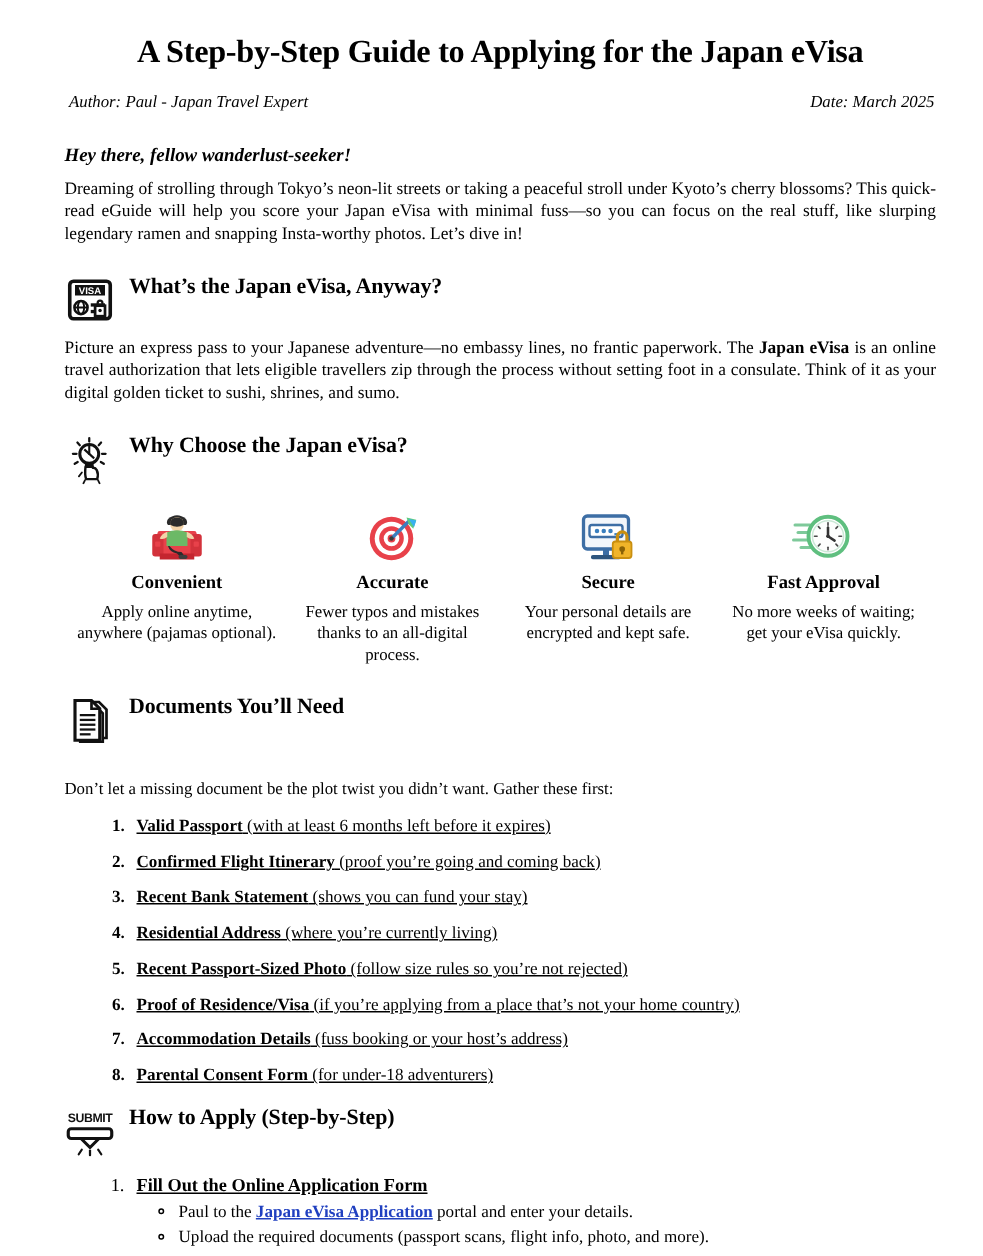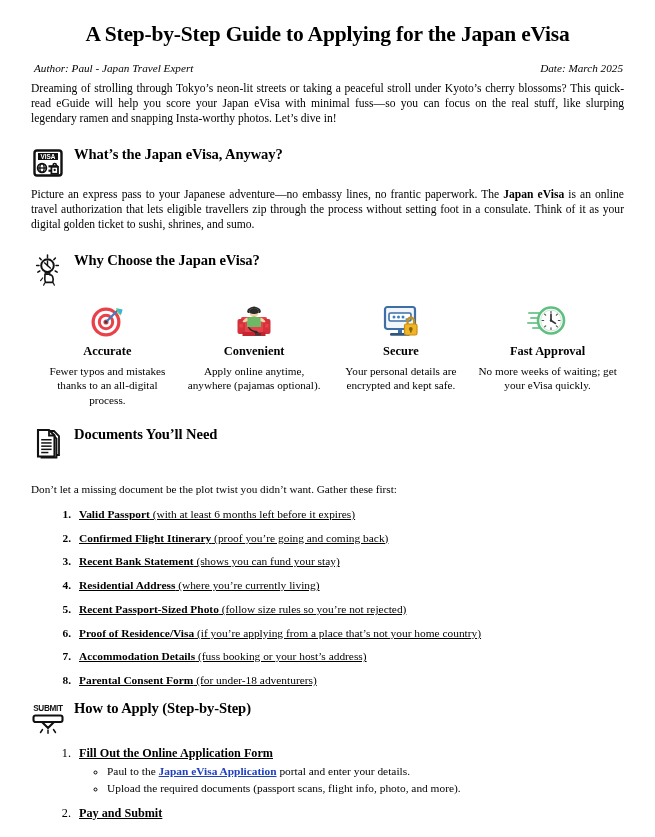--- a/index.html
+++ b/index.html
@@ -11,21 +11,21 @@
   body {
     width: 655px;
     height: 837px;
     font-family: "Liberation Serif", "DejaVu Serif", serif;
     color: #000000;
     overflow: hidden;
   }
   .page {
     width: 655px;
     height: 837px;
-    padding: 16px 28px 0 28px;
+    padding: 16px 28px 0 40px;
     position: relative;
   }
 
   
   .doc-title {
     text-align: center;
     font-size: 21.5px;
     font-weight: bold;
     letter-spacing: -0.2px;
     margin: 6px 0 0 0;
@@ -160,20 +160,21 @@
 
 <div class="page">
 
   <h1 class="doc-title">A Step-by-Step Guide to Applying for the Japan eVisa</h1>
 
   <div class="meta-row">
     <div class="meta-left">Author: Paul - Japan Travel Expert</div>
     <div class="meta-right">Date: March 2025</div>
   </div>
 
+  <div class="lede">Hey there, fellow wanderlust-seeker!</div>
   <p class="body"><span>Dreaming of strolling through Tokyo’s neon-lit streets or taking a peaceful stroll under Kyoto’s cherry blossoms? This quick-read </span><span class="it">eGuide</span><span> will help you score your Japan eVisa with minimal fuss—so you can focus on the real stuff, like slurping legendary ramen and snapping Insta-worthy photos. Let’s dive in!</span></p>
 
   <div class="section-head">
     <svg class="sec-icon" viewBox="0 0 34 34">
       <rect x="3.5" y="4.5" width="27" height="25" rx="2.5" fill="#ffffff" stroke="#111111" stroke-width="2.4"></rect>
       <rect x="7" y="7" width="20" height="7" fill="#111111"></rect>
       <text x="17" y="13" font-family="'Liberation Sans',sans-serif" font-size="6.4" font-weight="bold" fill="#ffffff" text-anchor="middle">VISA</text>
       <circle cx="11" cy="22" r="4.4" fill="none" stroke="#111111" stroke-width="1.7"></circle>
       <line x1="6.6" y1="22" x2="15.4" y2="22" stroke="#111111" stroke-width="1.3"></line>
       <ellipse cx="11" cy="22" rx="2.1" ry="4.4" fill="none" stroke="#111111" stroke-width="1.3"></ellipse>
@@ -209,53 +210,53 @@
         <line x1="22.4" y1="31.2" x2="23.4" y2="33.2"></line>
       </g>
     </svg>
     <h2>Why Choose the Japan eVisa?</h2>
   </div>
 
   <div class="features">
 
     <div class="feature">
       <svg class="fi" viewBox="0 0 42 42">
-        <circle cx="20" cy="22" r="14.5" fill="#e8414a"></circle>
-        <circle cx="20" cy="22" r="11.2" fill="#ffffff"></circle>
-        <circle cx="20" cy="22" r="8.2" fill="#e8414a"></circle>
-        <circle cx="20" cy="22" r="5.2" fill="#ffffff"></circle>
-        <circle cx="20" cy="22" r="2.6" fill="#e8414a"></circle>
-        <line x1="20" y1="22" x2="31.5" y2="10.5" stroke="#3a7fbf" stroke-width="2.2"></line>
-        <path d="M30 8 l6.5 1.5 l-2 6 l-3 -3 z" fill="#5ecb7e"></path>
-        <path d="M31.5 9 l5 1 l-1.5 4.5 z" fill="#39b0f0"></path>
-        <circle cx="20" cy="22" r="1.5" fill="#3a3a3a"></circle>
-      </svg>
-      <div class="ftitle">Accurate</div>
-      <div class="fdesc">Fewer typos and mistakes thanks to an all-digital process.</div>
-    </div>
-
-    <div class="feature">
-      <svg class="fi" viewBox="0 0 42 42">
         <rect x="8" y="17" width="26" height="16" rx="1.5" fill="#e8414a"></rect>
         <rect x="4.5" y="19" width="7.5" height="15" rx="2" fill="#d3323b"></rect>
         <rect x="30" y="19" width="7.5" height="15" rx="2" fill="#d3323b"></rect>
         <rect x="6.4" y="24" width="3.5" height="3.5" rx="0.6" fill="#e8414a"></rect>
         <rect x="32.1" y="24" width="3.5" height="3.5" rx="0.6" fill="#e8414a"></rect>
         <rect x="9.5" y="32" width="23" height="4" fill="#c4252f"></rect>
         <path d="M15 9 q6 -5 12 0 q1.5 2.5 0 4 h-12 q-1.5 -1.5 0 -4 z" fill="#2b2b2b"></path>
         <circle cx="21" cy="12.5" r="4.6" fill="#f3d3a8"></circle>
         <path d="M16.4 12.8 q4.6 2.6 9.2 0 q0.2 -4.6 -4.6 -4.8 q-4.8 0.2 -4.6 4.8 z" fill="#2b2b2b"></path>
         <path d="M14 18 q7 -3 14 0 v9 h-14 z" fill="#6cb966"></path>
         <path d="M14.5 17.5 q-4 1.5 -5 4.5 q2.5 1 5 -1 z" fill="#f3d3a8"></path>
         <path d="M27.5 17.5 q4 1.5 5 4.5 q-2.5 1 -5 -1 z" fill="#f3d3a8"></path>
         <path d="M16 27 q3 4 8 4 l3 4 h-3 l-3 -3 q-5 -1 -6 -5 z" fill="#2b2b2b"></path>
         <rect x="22" y="33" width="6" height="2.6" rx="1.2" fill="#3d3d3d"></rect>
       </svg>
       <div class="ftitle">Convenient</div>
       <div class="fdesc">Apply online anytime, anywhere (pajamas optional).</div>
+    </div>
+
+    <div class="feature">
+      <svg class="fi" viewBox="0 0 42 42">
+        <circle cx="20" cy="22" r="14.5" fill="#e8414a"></circle>
+        <circle cx="20" cy="22" r="11.2" fill="#ffffff"></circle>
+        <circle cx="20" cy="22" r="8.2" fill="#e8414a"></circle>
+        <circle cx="20" cy="22" r="5.2" fill="#ffffff"></circle>
+        <circle cx="20" cy="22" r="2.6" fill="#e8414a"></circle>
+        <line x1="20" y1="22" x2="31.5" y2="10.5" stroke="#3a7fbf" stroke-width="2.2"></line>
+        <path d="M30 8 l6.5 1.5 l-2 6 l-3 -3 z" fill="#5ecb7e"></path>
+        <path d="M31.5 9 l5 1 l-1.5 4.5 z" fill="#39b0f0"></path>
+        <circle cx="20" cy="22" r="1.5" fill="#3a3a3a"></circle>
+      </svg>
+      <div class="ftitle">Accurate</div>
+      <div class="fdesc">Fewer typos and mistakes thanks to an all-digital process.</div>
     </div>
 
     <div class="feature">
       <svg class="fi" viewBox="0 0 42 42">
         <rect x="5" y="7" width="30" height="22" rx="2.5" fill="#f2f6fb" stroke="#3d6ea5" stroke-width="2.2"></rect>
         <rect x="9" y="13" width="22" height="8" rx="1.6" fill="#ffffff" stroke="#3d6ea5" stroke-width="1.6"></rect>
         <circle cx="14" cy="17" r="1.5" fill="#3a7fbf"></circle>
         <circle cx="18.5" cy="17" r="1.5" fill="#3a7fbf"></circle>
         <circle cx="23" cy="17" r="1.5" fill="#3a7fbf"></circle>
         <rect x="25.6" y="18.4" width="4" height="1.5" fill="#3a7fbf"></rect>

